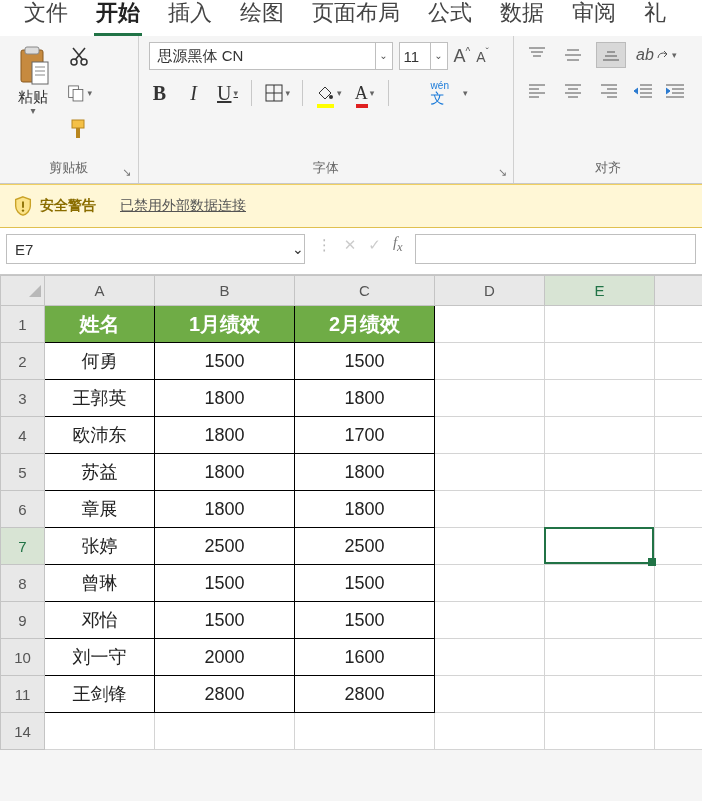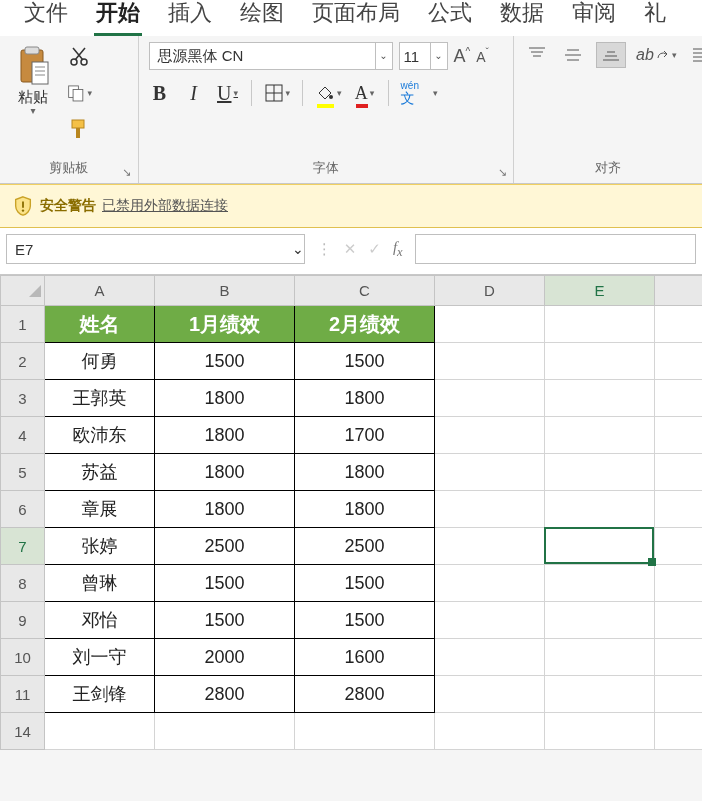--- a/index.html
+++ b/index.html
@@ -38,39 +38,39 @@
   .grow-shrink .sup { font-size:10px; vertical-align:super;}
 
   .font-bottom { display:flex; align-items:center; gap:12px;}
   .fmt-btn { min-width:22px; height:26px; display:flex; align-items:center; justify-content:center; cursor:pointer; color:#333; position:relative;}
   .fmt-btn.bold { font-weight:900; font-family: "Times New Roman", serif; font-size:20px;}
   .fmt-btn.italic { font-style:italic; font-family: "Times New Roman", serif; font-size:20px;}
   .fmt-btn.underline { text-decoration:underline; font-family: "Times New Roman", serif; font-size:20px;}
   .dd-caret { font-size:9px; color:#666; margin-left:2px;}
   .vline { width:1px; height:26px; background:#c8c8c8;}
   .color-bar { position:absolute; bottom:-2px; left:2px; right:8px; height:4px;}
-  .wen { font-size:11px; color:#1a7ad9; cursor:pointer; line-height:1;}
-
-  
-  .align-group-body { display:flex; gap:12px; }
+  .wen { font-size:11px; color:#1a7ad9; cursor:pointer; line-height:1;margin-left:30px;}
+
+  
+  .align-group-body { display:flex; flex-direction:column; gap:12px; }
   .align-row { display:flex; gap:10px; align-items:center;}
   .align-btn { cursor:pointer; width:26px; height:22px; display:flex; align-items:center; justify-content:center;}
   .align-btn.boxed { background:#d8d8d8; border:1px solid #bbb; width:30px; height:26px;}
   .indent-btn { cursor:pointer; display:flex; align-items:center; gap:2px;}
 
   
   .warnbar { background:#fff7d6; border-top:1px solid #f0d060; border-bottom:1px solid #e0c050; height:44px; display:flex; align-items:center; padding:0 12px; gap:6px;}
   .warn-ico { width:22px; height:22px; }
   .warn-title { font-weight:700; color:#8a6d00;}
-  .warn-link { color:#555; text-decoration:underline; cursor:pointer;}
+  .warn-link { color:#555; text-decoration:underline; cursor:pointer;margin-left:18px;}
   .warn-btn { margin-left:8px; background:#fff; border:1px solid #b0b0b0; padding:4px 16px; font-size:15px; cursor:pointer;}
 
   
   .fbar-wrap { background:#fff; border-bottom:1px solid #c8c8c8; padding:6px 6px 10px 6px;}
-  .fbar { display:flex; align-items:center; gap:8px;}
+  .fbar { display:flex; align-items:flex-start; gap:8px;}
   .namebox { display:flex; align-items:center; background:#fff; border:1px solid #bfbfbf; height:30px;}
   .namebox-input { width:285px; padding:0 8px; font-size:15px; display:flex; align-items:center;}
   .fx-btns { display:flex; align-items:center; gap:12px; color:#bbb; font-size:15px; padding:0 4px;}
   .fx-btns .sep { color:#bbb;}
   .fx-btns .fx { font-style:italic; font-family:"Times New Roman",serif; color:#777; cursor:pointer;}
   .formula-input { flex:1; border:1px solid #bfbfbf; height:30px; padding:0 8px; display:flex; align-items:center;}
 
   
   .sheet { background:#fff; position:relative; overflow:auto;}
   table.grid { border-collapse:collapse; table-layout:fixed; width:720px;}

